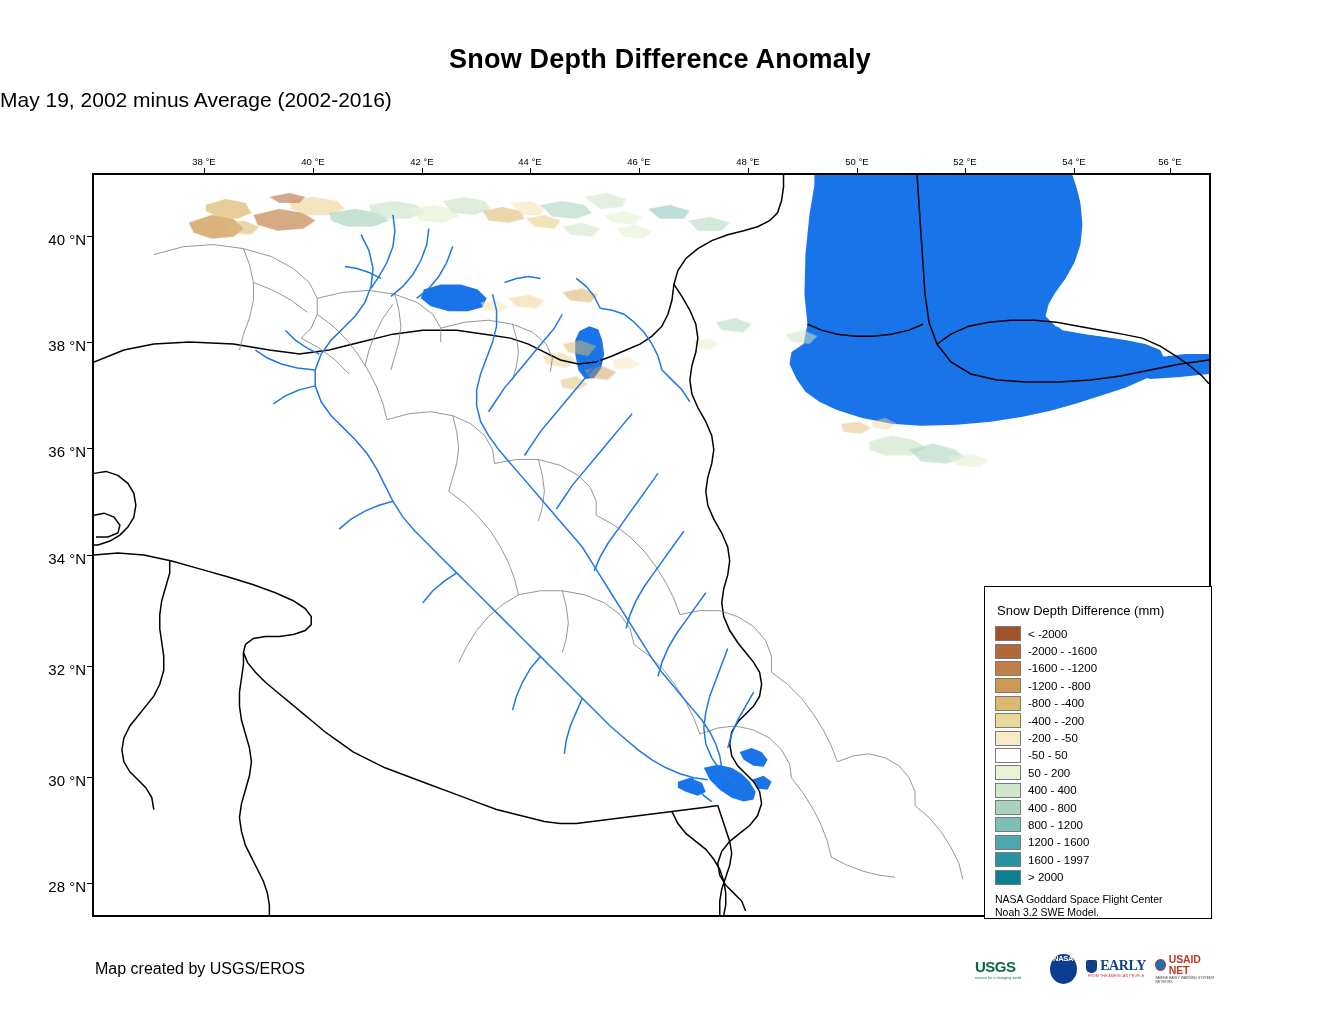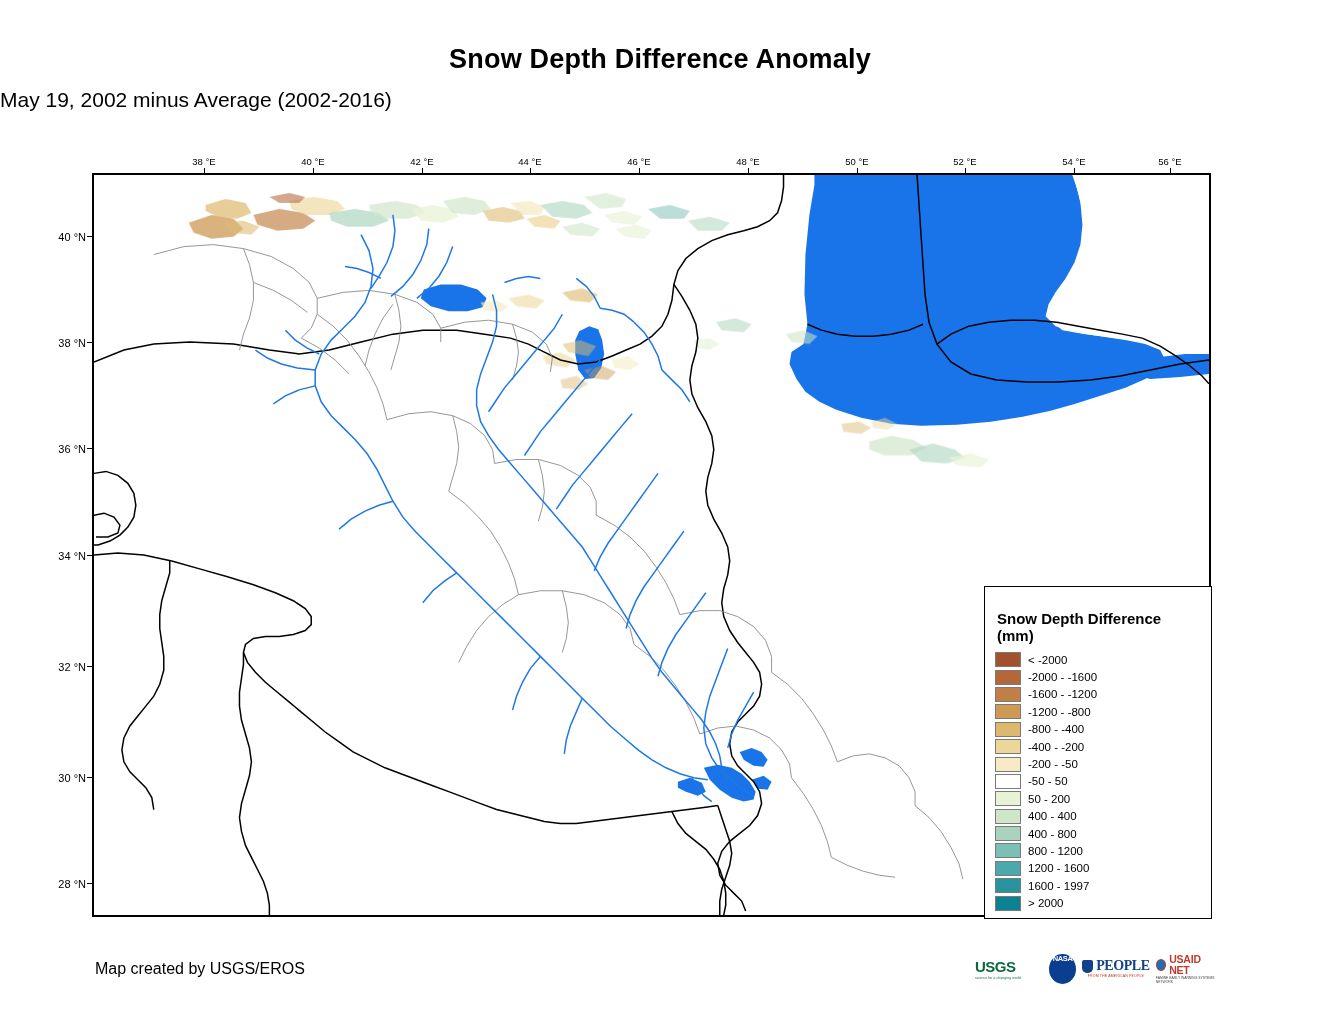--- a/index.html
+++ b/index.html
@@ -57,21 +57,21 @@
   
   .lon-label {
     position: absolute;
     font-size: 9.5px;
     text-align: center;
     width: 50px;
     transform: translateX(-25px);
   }
   .lat-label {
     position: absolute;
-    font-size: 11px;
+    font-size: 15px;
     text-align: right;
     width: 44px;
   }
   .tick-v {
     position: absolute;
     width: 1px;
     height: 5px;
     background: #000;
   }
   .tick-h {
@@ -87,23 +87,23 @@
     left: 984px;
     top: 586px;
     width: 228px;
     height: 333px;
     background: #ffffff;
     border: 1px solid #000;
     box-sizing: border-box;
     padding: 8px 10px 6px 10px;
   }
   #legend-title {
-    font-size: 15px;
-    font-weight: bold;
-    margin: 15px 0 7px 2px;
+    font-size: 13px;
+    font-weight: normal;
+    margin: 8px 0 7px 2px;
   }
   .legend-row {
     display: flex;
     align-items: center;
     height: 17.4px;
   }
   .legend-swatch {
     width: 26px;
     height: 15px;
     border: 1px solid #7a7a7a;
@@ -507,36 +507,40 @@
   </div>
   <div class="legend-row">
     <span class="legend-swatch" style="background:#2a93a0"></span>
     <span class="legend-label">1600 - 1997</span>
   </div>
   <div class="legend-row">
     <span class="legend-swatch" style="background:#0e8094"></span>
     <span class="legend-label">&gt; 2000</span>
   </div>
 
+  <div id="legend-note">
+    <div>NASA Goddard Space Flight Center</div>
+    <div>Noah 3.2 SWE Model.</div>
+  </div>
 </div>
 
 <div id="credit">Map created by USGS/EROS</div>
 
 <div id="logos">
   <div class="logo logo-usgs">
     <span class="usgs-word">USGS</span>
     <span class="usgs-sub">science for a changing world</span>
   </div>
   <div class="logo logo-nasa">
     <span>NASA</span>
   </div>
   <div class="logo logo-usaid">
     <span class="usaid-top">
       <span class="usaid-shield"></span>
-      <span class="usaid-word">PEOPLE</span>
+      <span class="usaid-word">EARLY</span>
     </span>
     <span class="usaid-sub">FROM THE AMERICAN PEOPLE</span>
   </div>
   <div class="logo logo-fews">
     <span class="fews-top">
       <span class="fews-globe"></span>
       <span class="fews-word">USAID NET</span>
     </span>
     <span class="fews-sub">FAMINE EARLY WARNING SYSTEMS NETWORK</span>
   </div>

